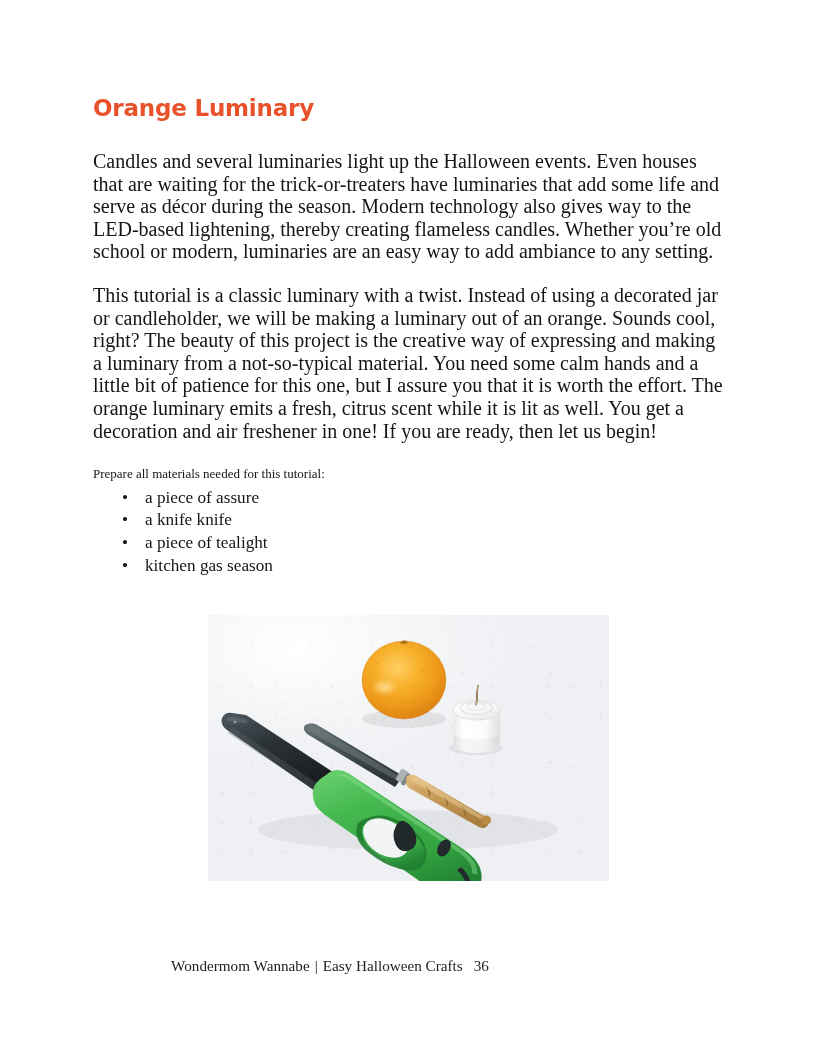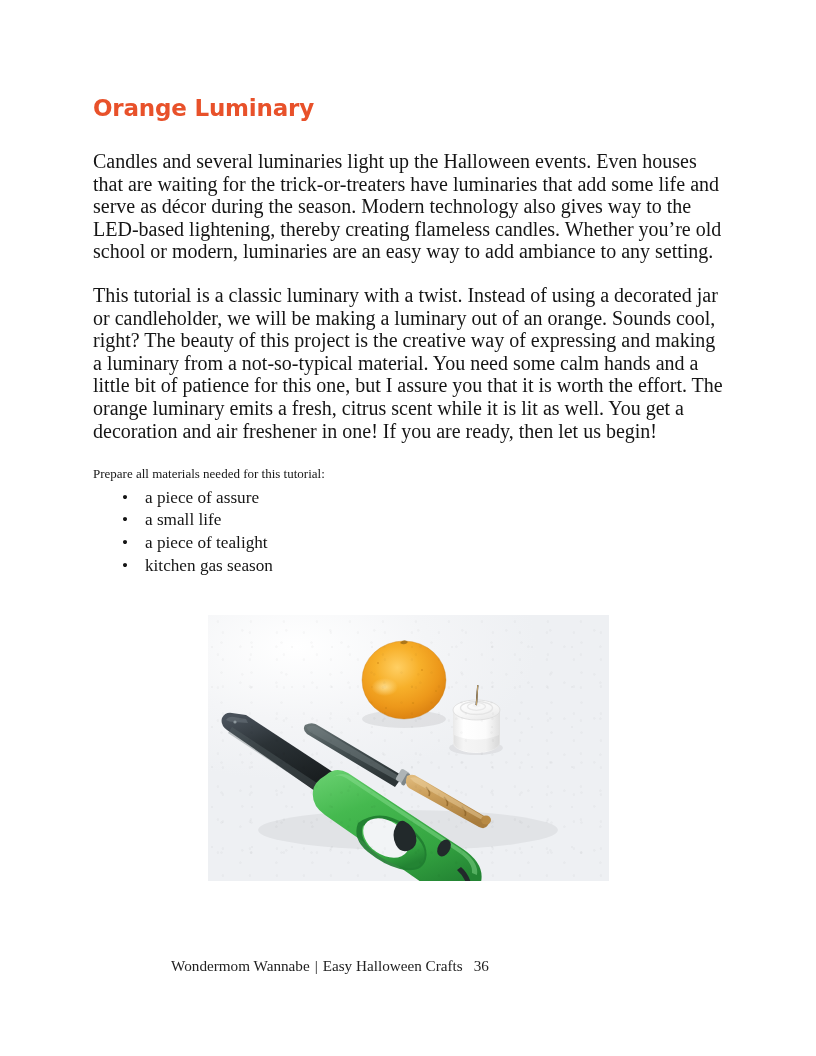--- a/index.html
+++ b/index.html
@@ -135,21 +135,21 @@
 
     <p class="list-intro">Prepare all materials needed for this tutorial:</p>
 
     <ul class="materials">
       <li>
         <span class="bullet">•</span>
         <span>a piece of assure</span>
       </li>
       <li>
         <span class="bullet">•</span>
-        <span>a small life</span>
+        <span>a knife knife</span>
       </li>
       <li>
         <span class="bullet">•</span>
         <span>a piece of tealight</span>
       </li>
       <li>
         <span class="bullet">•</span>
         <span>kitchen gas season</span>
       </li>
     </ul>

